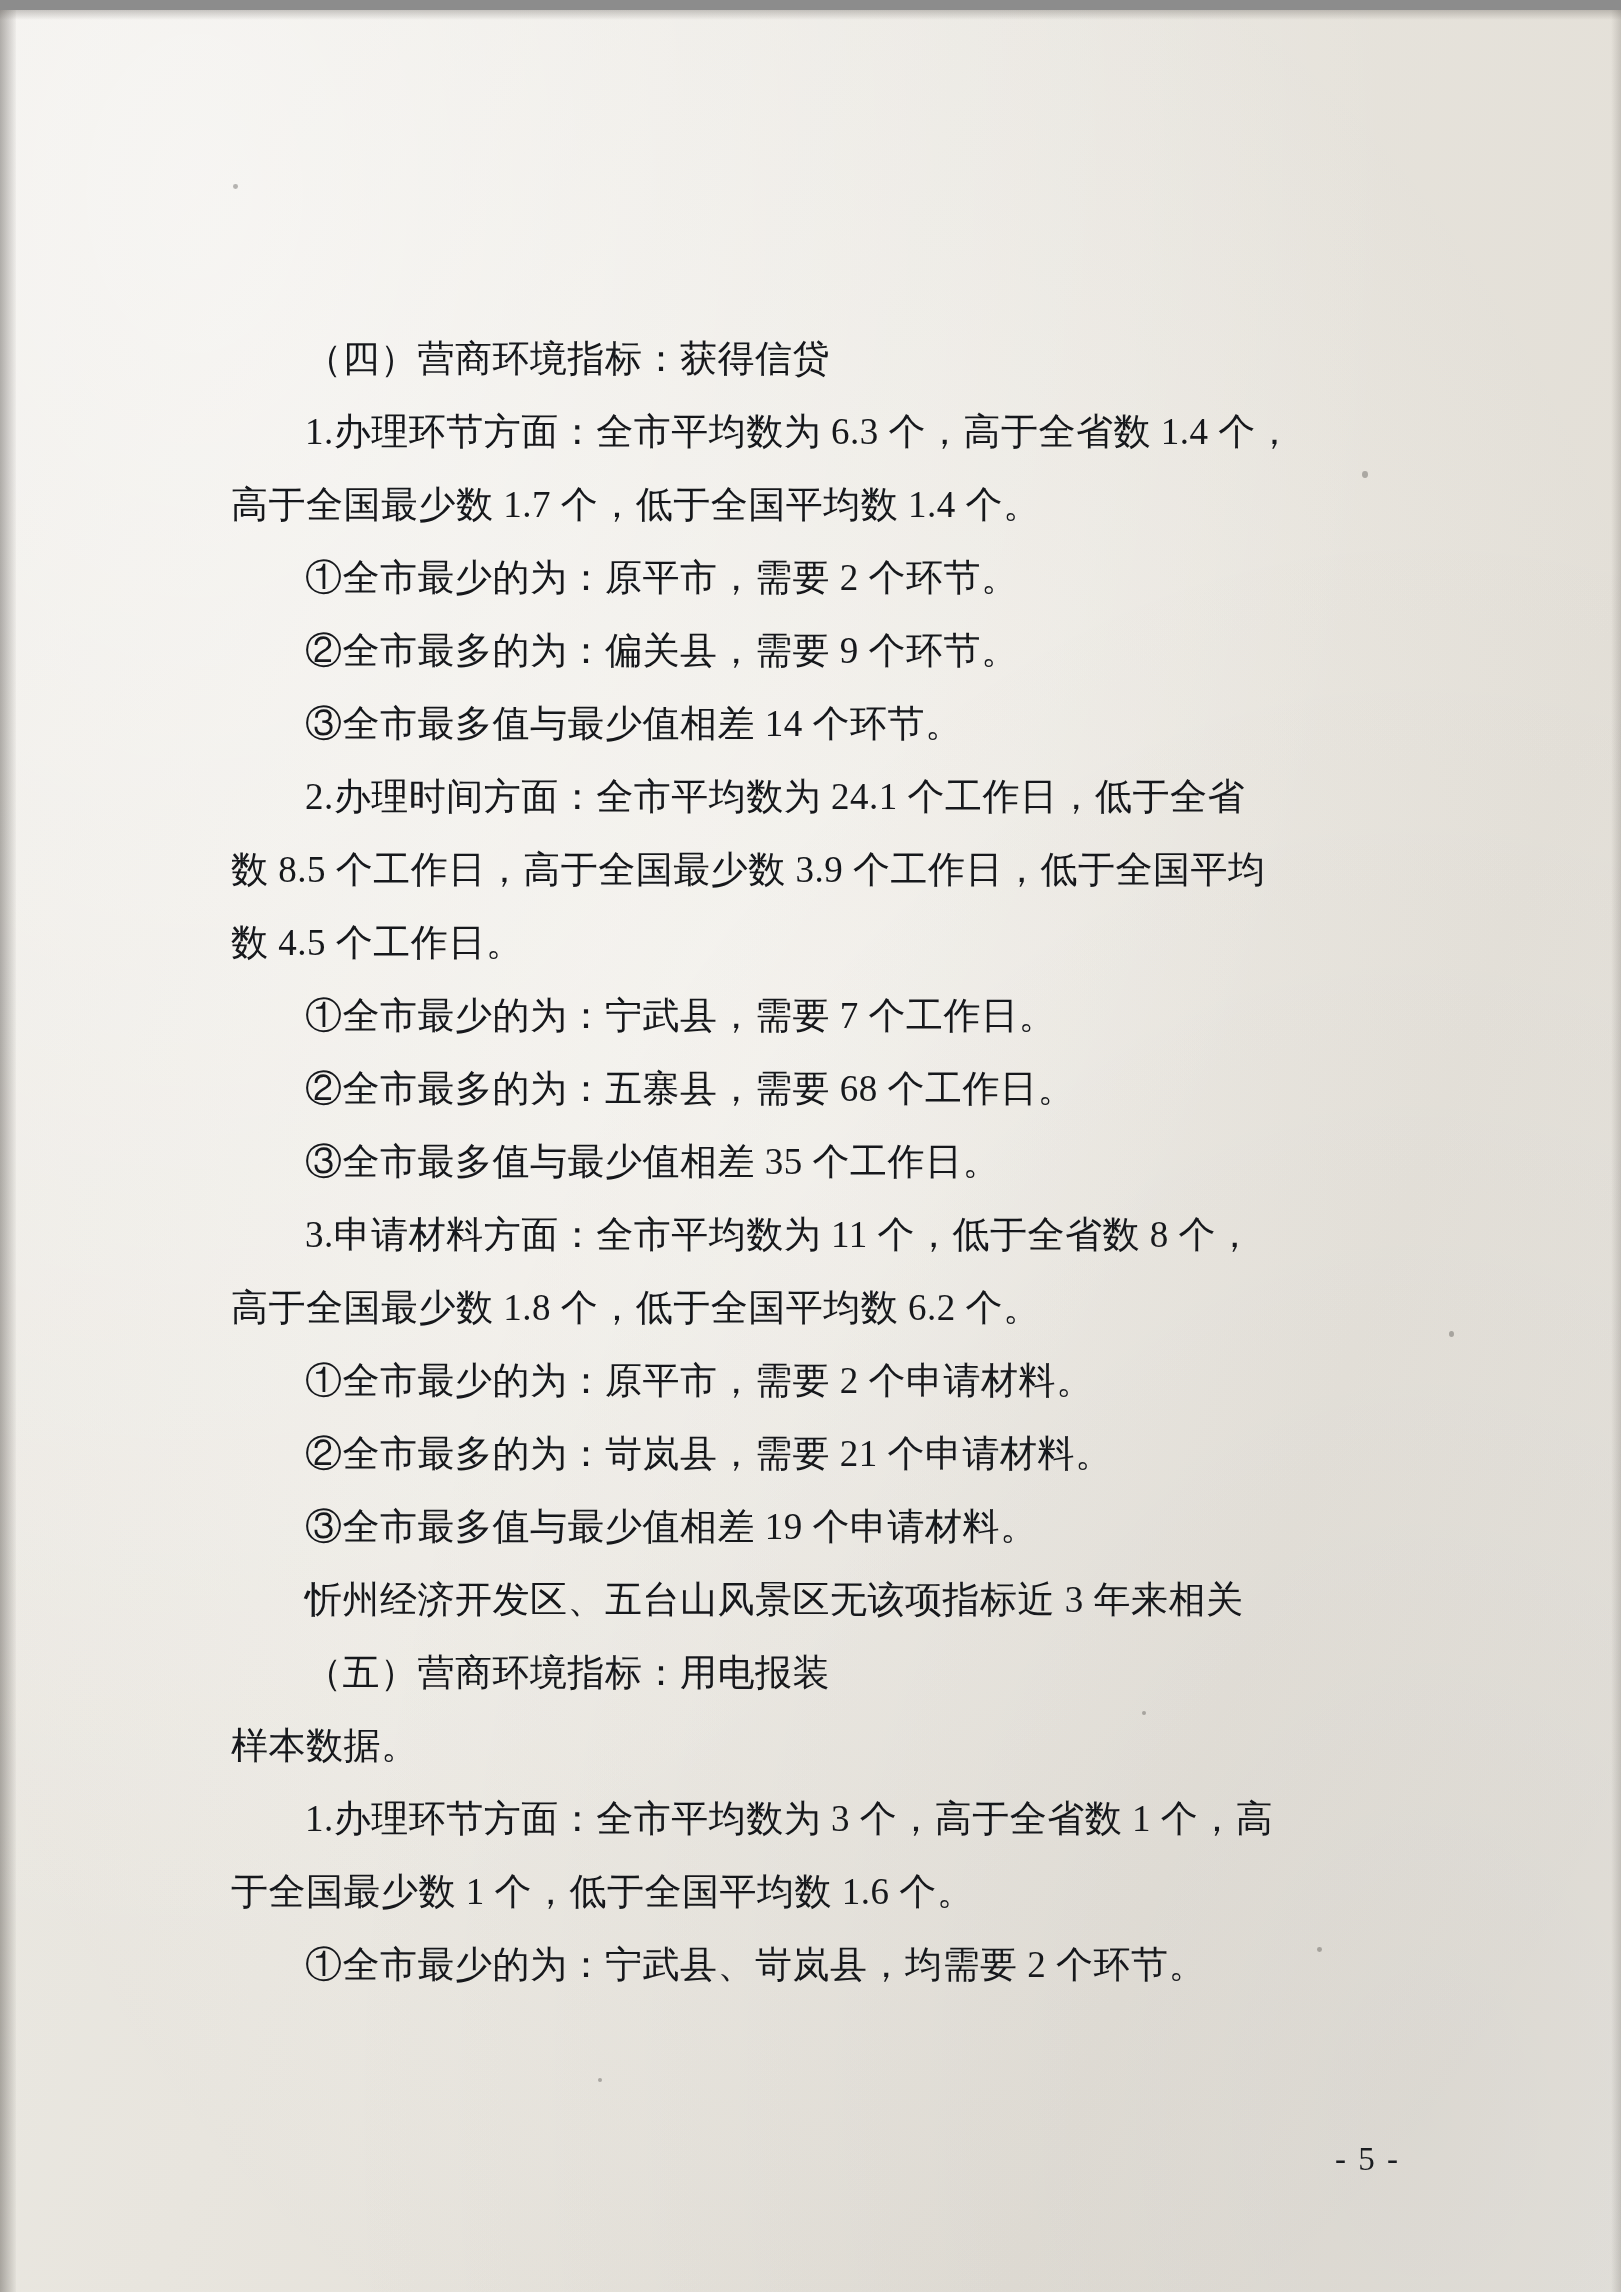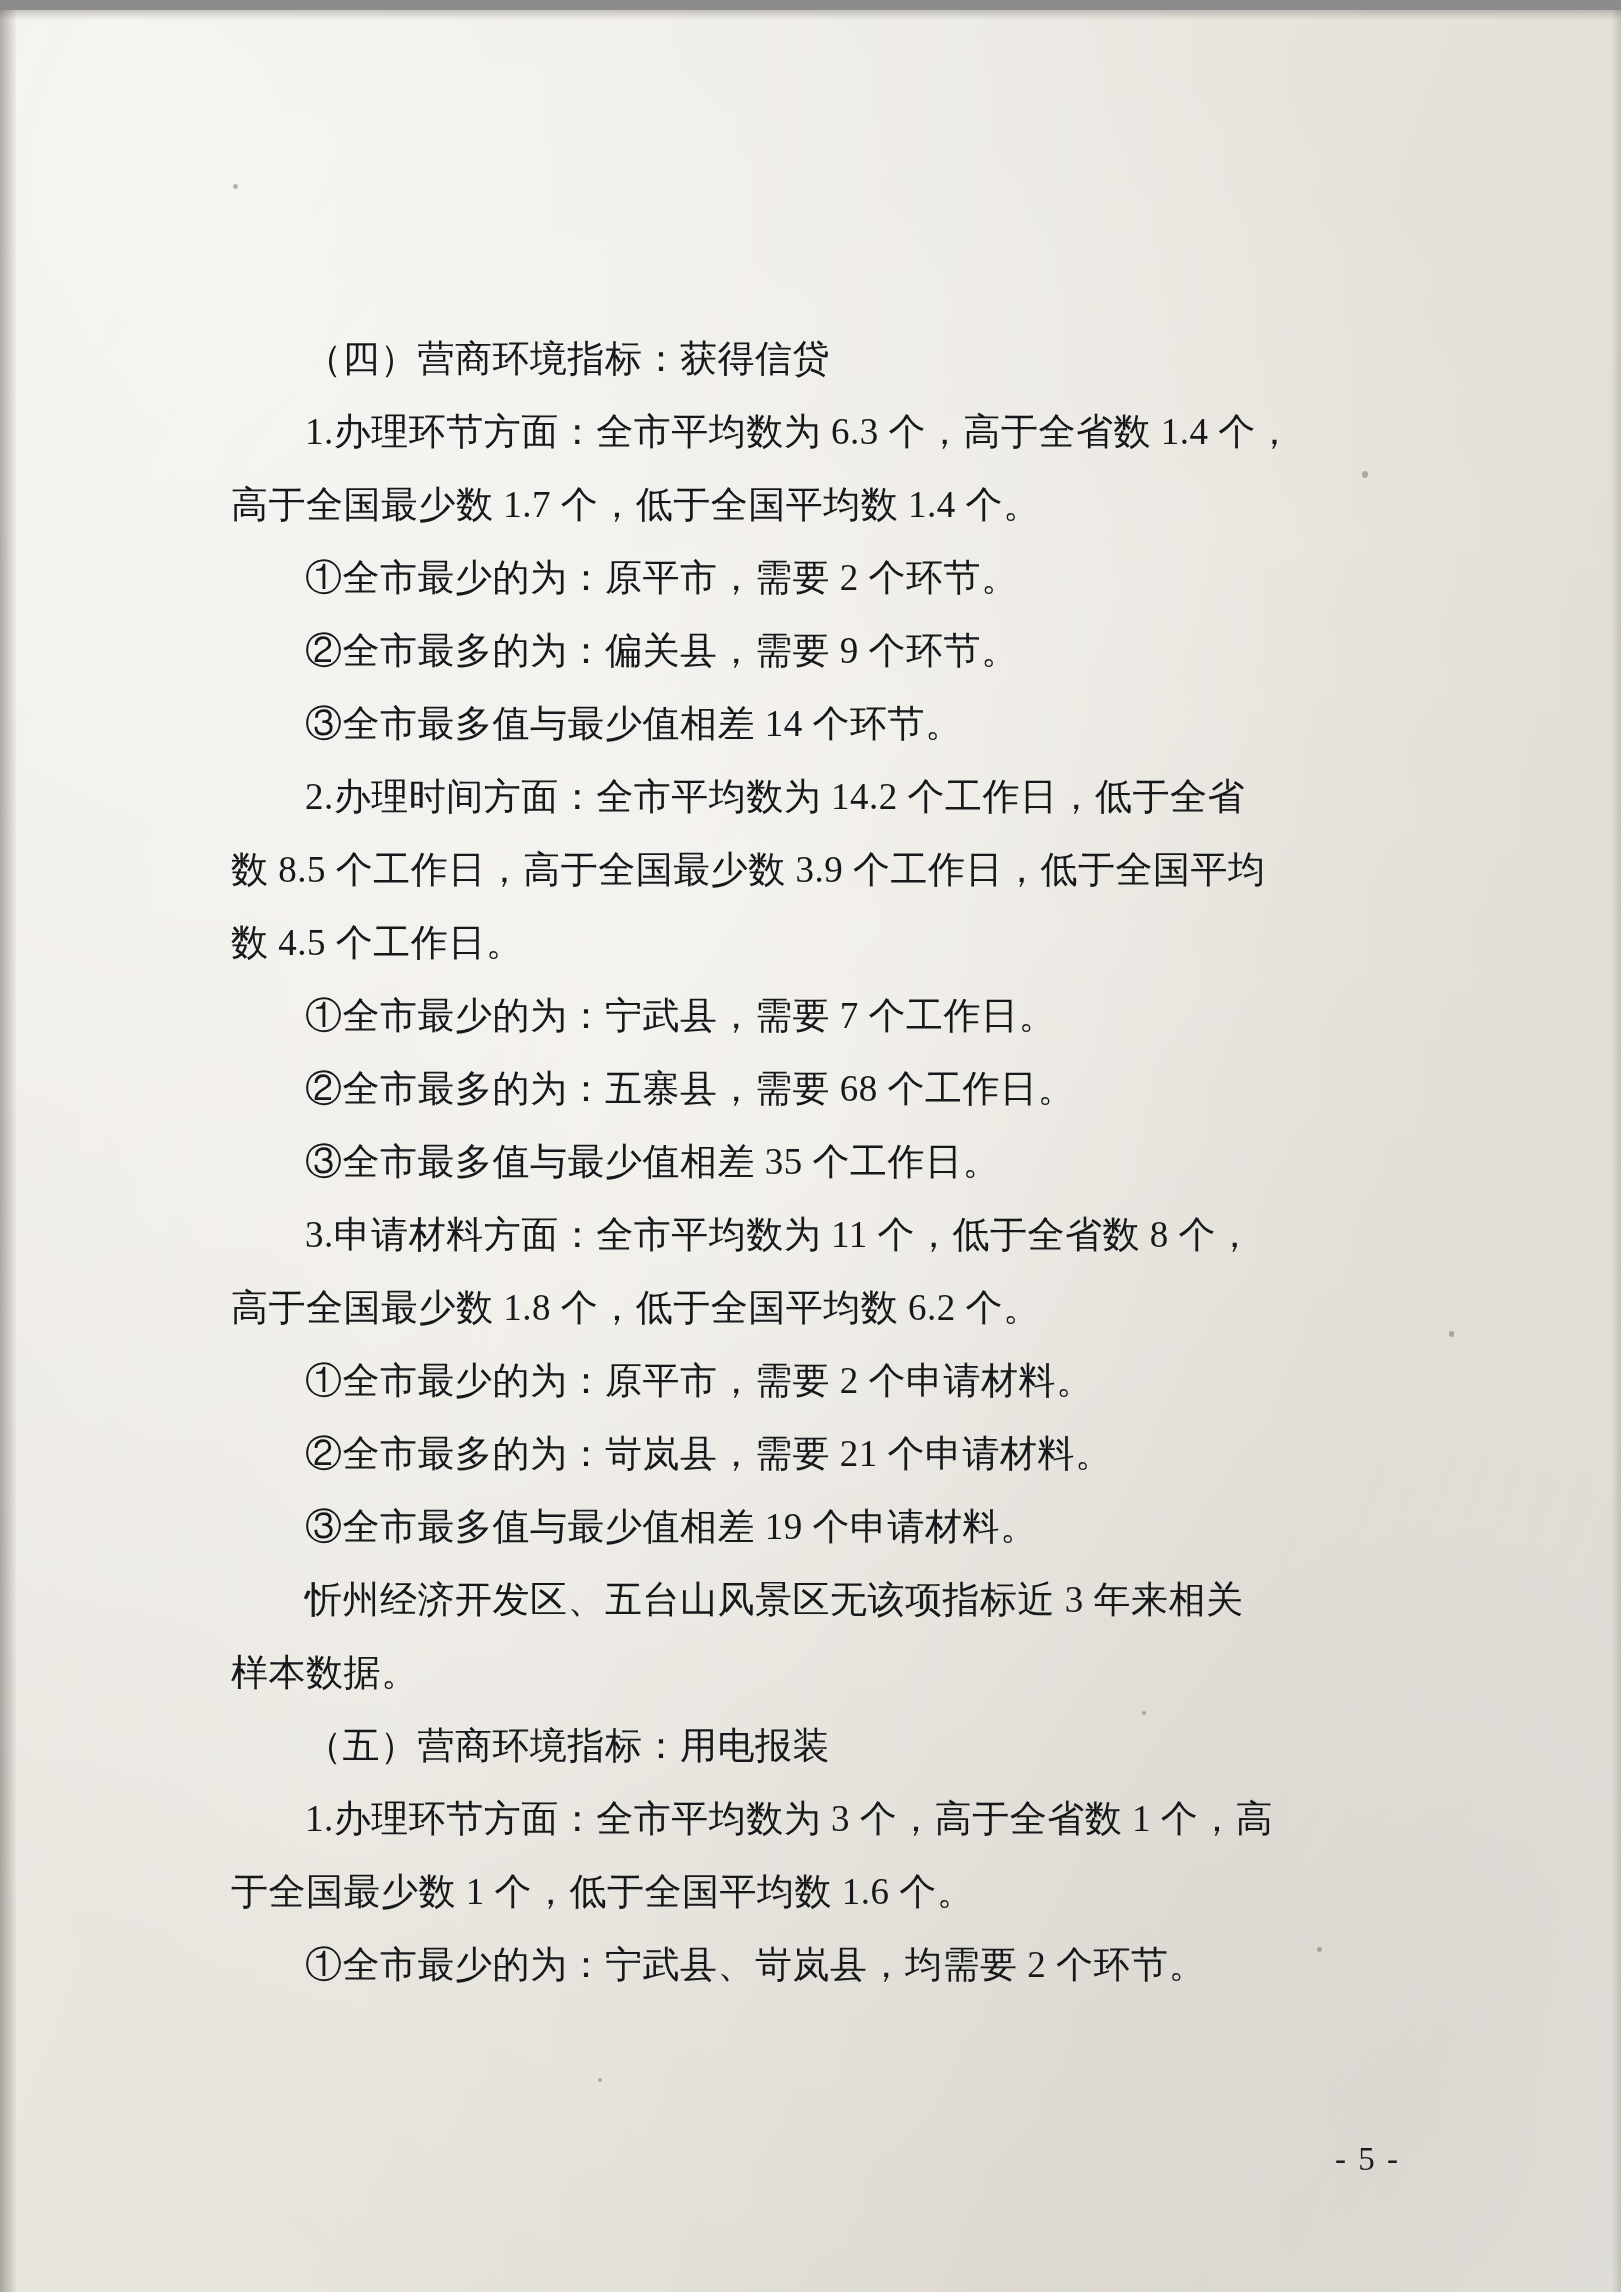--- a/index.html
+++ b/index.html
@@ -111,39 +111,39 @@
   <div class="content">
     <p class="line indent"><span>（四）营商环境指标：获得信贷</span></p>
 
     <p class="line indent"><span class="b">1.办理环节方面：</span><span>全市平均数为 6.3 个，高于全省数 1.4 个，</span></p>
     <p class="line"><span>高于全国最少数 1.7 个，低于全国平均数 1.4 个。</span></p>
 
     <p class="line indent"><span>①全市最少的为：原平市，需要 2 个环节。</span></p>
     <p class="line indent"><span>②全市最多的为：偏关县，需要 9 个环节。</span></p>
     <p class="line indent"><span>③全市最多值与最少值相差 14 个环节。</span></p>
 
-    <p class="line indent"><span class="b">2.办理时间方面：</span><span>全市平均数为 14.2 个工作日，低于全省</span></p>
+    <p class="line indent"><span class="b">2.办理时间方面：</span><span>全市平均数为 24.1 个工作日，低于全省</span></p>
     <p class="line"><span>数 8.5 个工作日，高于全国最少数 3.9 个工作日，低于全国平均</span></p>
     <p class="line"><span>数 4.5 个工作日。</span></p>
 
     <p class="line indent"><span>①全市最少的为：宁武县，需要 7 个工作日。</span></p>
     <p class="line indent"><span>②全市最多的为：五寨县，需要 68 个工作日。</span></p>
     <p class="line indent"><span>③全市最多值与最少值相差 35 个工作日。</span></p>
 
     <p class="line indent"><span class="b">3.申请材料方面：</span><span>全市平均数为 11 个，低于全省数 8 个，</span></p>
     <p class="line"><span>高于全国最少数 1.8 个，低于全国平均数 6.2 个。</span></p>
 
     <p class="line indent"><span>①全市最少的为：原平市，需要 2 个申请材料。</span></p>
     <p class="line indent"><span>②全市最多的为：岢岚县，需要 21 个申请材料。</span></p>
     <p class="line indent"><span>③全市最多值与最少值相差 19 个申请材料。</span></p>
 
     <p class="line indent"><span>忻州经济开发区、五台山风景区无该项指标近 3 年来相关</span></p>
+    <p class="line indent"><span>（五）营商环境指标：用电报装</span></p>
+
     <p class="line"><span>样本数据。</span></p>
-
-    <p class="line indent"><span>（五）营商环境指标：用电报装</span></p>
 
     <p class="line indent"><span class="b">1.办理环节方面：</span><span>全市平均数为 3 个，高于全省数 1 个，高</span></p>
     <p class="line"><span>于全国最少数 1 个，低于全国平均数 1.6 个。</span></p>
 
     <p class="line indent"><span>①全市最少的为：宁武县、岢岚县，均需要 2 个环节。</span></p>
   </div>
 
   <div class="page-number">- 5 -</div>
 </div>
 

